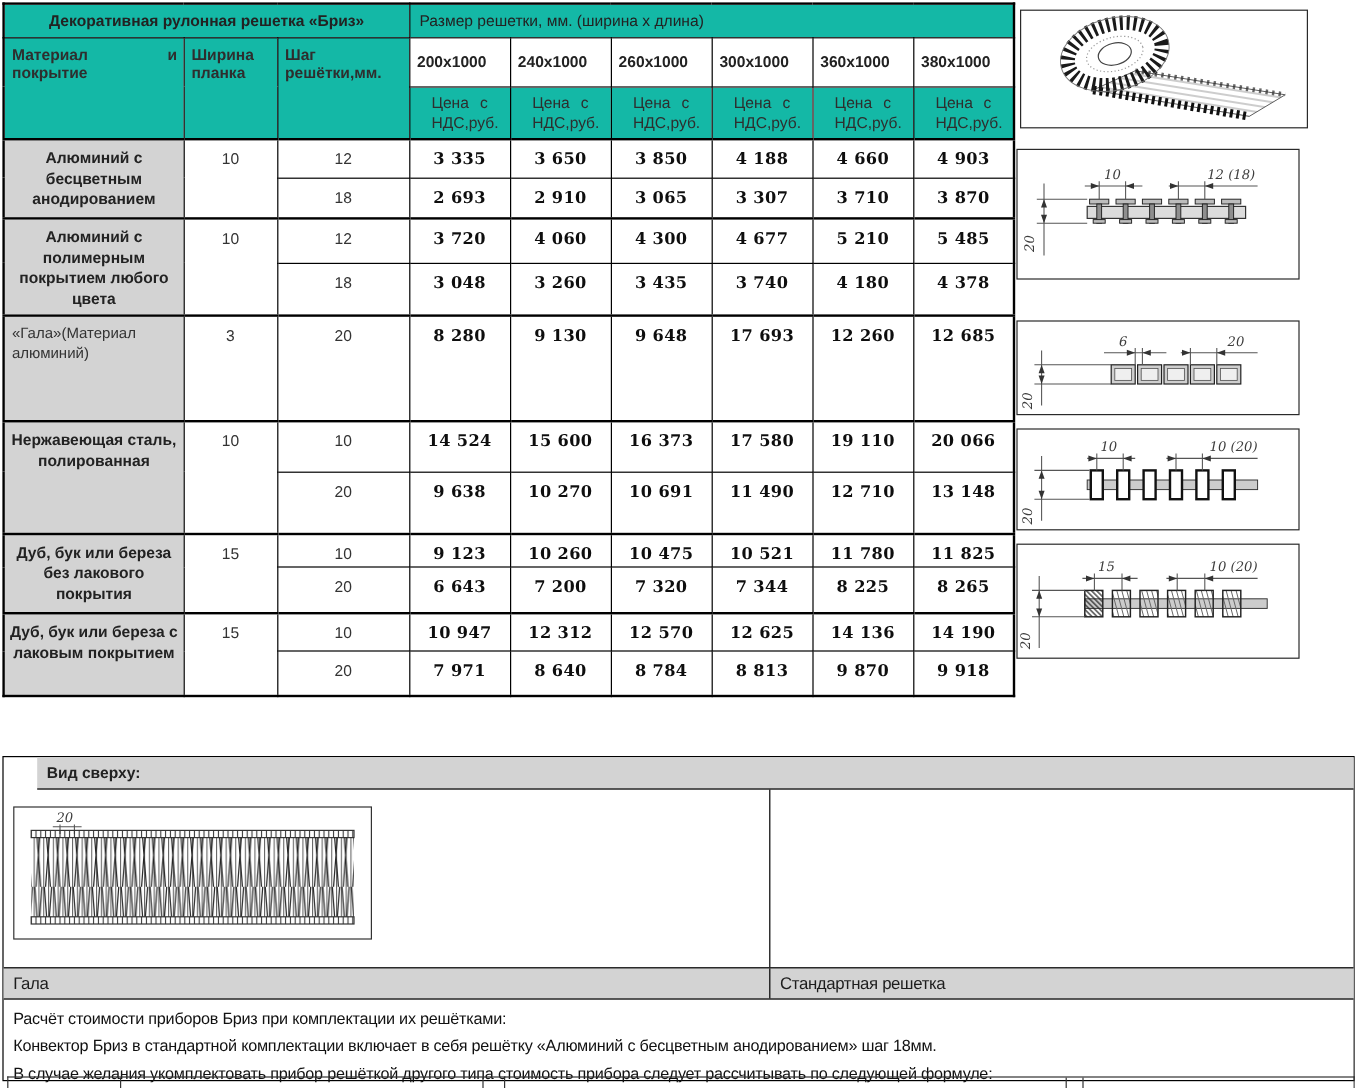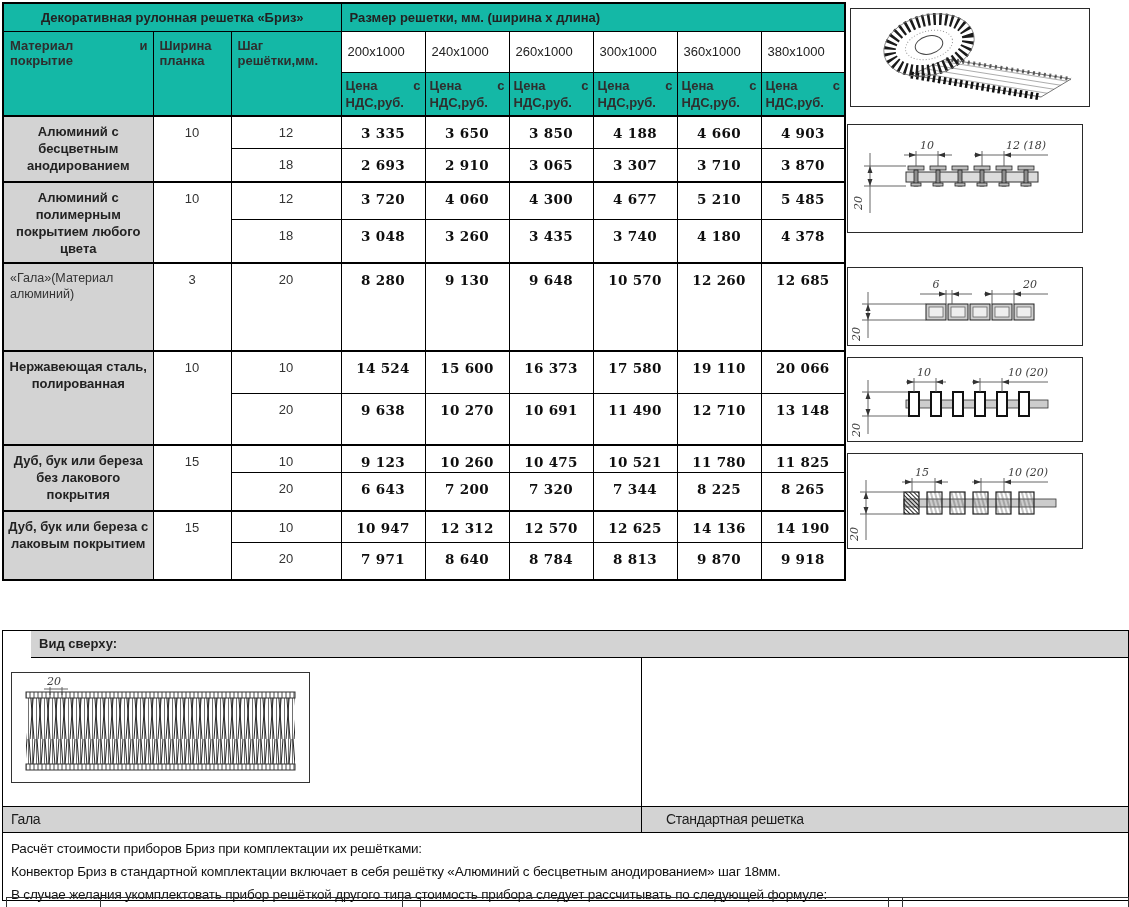--- a/index.html
+++ b/index.html
@@ -4,46 +4,46 @@
 <style>
   html,body{margin:0;padding:0}
   body{width:1129px;height:907px;position:relative;overflow:hidden;background:#fff;
        font-family:"Liberation Sans",sans-serif;}
   
   .pt-wrap{position:absolute;left:2px;top:2px;}
   table.pt{border-collapse:collapse;table-layout:fixed;width:843px;border:2px solid #000;}
   .pt td{border:1px solid #000;font-size:13px;color:#222;overflow:hidden;padding:2px 4px;vertical-align:middle;}
   .pt .gray{background:#14b8a6;}
   .pt td.title{font-weight:bold;text-align:center;font-size:13px;}
-  .pt td.sizeh{font-weight:bold;text-align:left;padding-left:8px;}
+  .pt td.sizeh{font-weight:normal;text-align:left;padding-left:8px;}
   .pt td.colh{vertical-align:top;padding:6px 5px 2px 6px;font-weight:bold;text-align:justify;color:#2e2e2e;}
   .pt td.colh-n{vertical-align:top;padding:6px 5px 15px 6px;font-weight:bold;color:#2e2e2e;}
-  .pt td.size{font-weight:normal;text-align:left;padding-left:6px;background:#fff;margin-left:35px;}
-  .pt td.ph{font-weight:bold;text-align:justify;padding:4px 4px;line-height:17px;color:#2e2e2e;}
+  .pt td.size{font-weight:bold;text-align:left;padding-left:6px;background:#fff;margin-left:35px;}
+  .pt td.ph{font-weight:normal;text-align:justify;padding:4px 18px;line-height:17px;color:#2e2e2e;}
   .pt td.mat{font-weight:bold;text-align:center;vertical-align:top;padding-top:6px;background:#d3d3d3;line-height:17px;}
   .pt td.mat-n{font-weight:normal;text-align:left;vertical-align:top;padding:6px 20px 2px 6px;background:#d3d3d3;font-size:12.5px;color:#333;line-height:16px;}
   .pt td.num{text-align:center;vertical-align:top;padding-top:8px;color:#333;}
   .pt td.price{text-align:center;vertical-align:top;padding-top:8px;font-family:"DejaVu Serif",serif;font-weight:bold;font-size:13.5px;color:#0e0e0e;letter-spacing:0.3px;}
   .pt tr.grp td{border-top-width:2px;}
   
   .dbox{position:absolute;border:1px solid #2a2a2a;background:#fff;}
   .dim{font-family:"DejaVu Serif",serif;font-style:italic;font-size:11px;fill:#3d3d3d;}
   .dl{stroke:#555;stroke-width:0.9;fill:none;}
   .ar{fill:#333;stroke:none;}
   
   .tv{position:absolute;left:2px;top:630px;width:1125px;border:1px solid #000;background:#fff;}
   .tv-h{height:26px;background:#d3d3d3;border-bottom:1px solid #000;font-weight:bold;font-size:13px;line-height:26px;padding-left:8px;color:#222;margin-left:28px;}
   .tv-imgs{height:148px;position:relative;}
   .tv-divider{position:absolute;left:638px;top:0;bottom:0;width:1px;background:#000;}
   .tv-img-l{position:absolute;left:8px;top:14px;width:297px;height:109px;border:1px solid #333;}
   .tv-img-r{position:absolute;left:644px;top:30px;width:294px;height:108px;border:1px solid #333;}
   .tv-caps{height:25px;display:flex;background:#d3d3d3;border-top:1px solid #000;border-bottom:1px solid #000;}
   .tv-cap{line-height:25px;font-size:14px;letter-spacing:-0.3px;padding-left:8px;color:#1d1d1d;}
   .tv-cap.l{width:630px;border-right:1px solid #000;}
-  .tv-cap.r{flex:1;margin-left:16px;}
+  .tv-cap.r{flex:1;}
   .tv-text{height:62px;padding:5px 8px 0;}
   .tv-text p{margin:0 0 2px;line-height:21px;font-size:13.5px;letter-spacing:-0.2px;color:#111;}
   
   .sliver{position:absolute;left:6px;top:897px;width:1121px;height:10px;border-top:1px solid #333;border-left:1px solid #333;border-right:1px solid #333;}
   .sliver i{position:absolute;top:0;bottom:0;width:1px;background:#333;}
 </style>
 </head>
 <body>
 
 <div class="pt-wrap">
@@ -126,21 +126,21 @@
     <td class="price">4 378</td>
   </tr>
 
   <tr class="grp" style="height:88px">
     <td class="mat-n">«Гала»(Материал алюминий)</td>
     <td class="num">3</td>
     <td class="num">20</td>
     <td class="price">8 280</td>
     <td class="price">9 130</td>
     <td class="price">9 648</td>
-    <td class="price">10 570</td>
+    <td class="price">17 693</td>
     <td class="price">12 260</td>
     <td class="price">12 685</td>
   </tr>
 
   <tr class="grp" style="height:42px">
     <td rowspan="2" class="mat">Нержавеющая сталь, полированная</td>
     <td rowspan="2" class="num">10</td>
     <td class="num">10</td>
     <td class="price">14 524</td>
     <td class="price">15 600</td>

